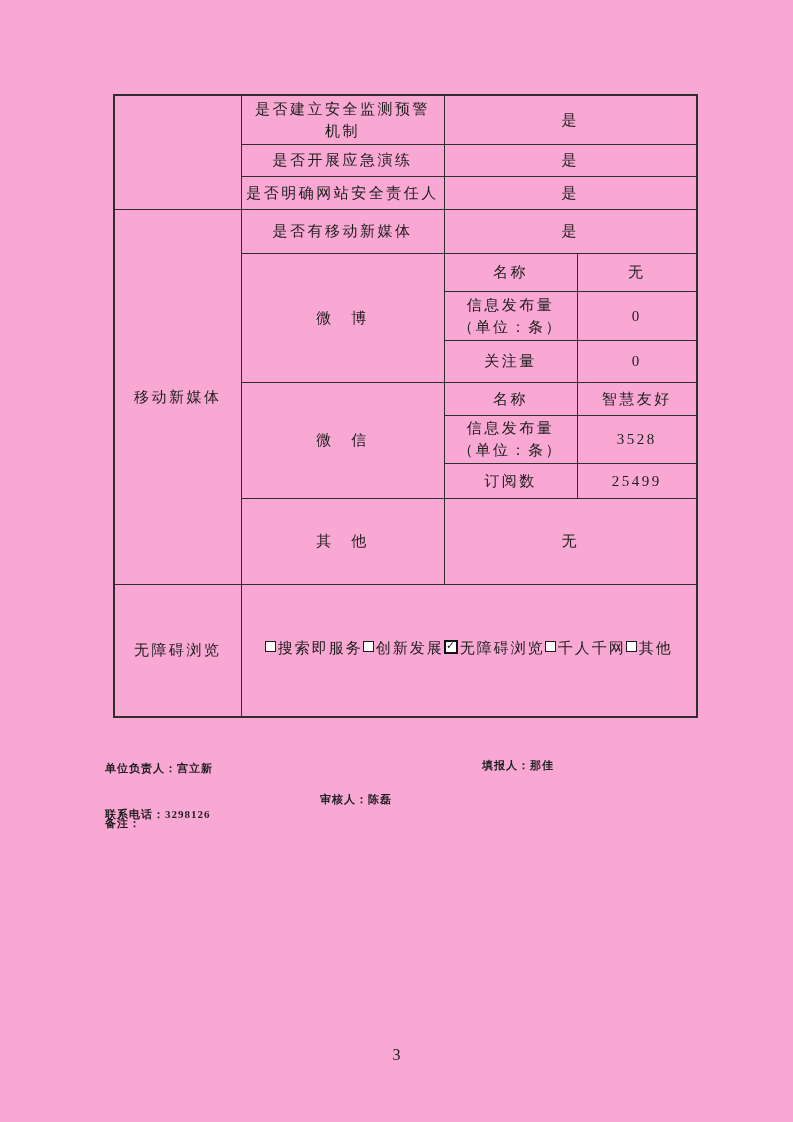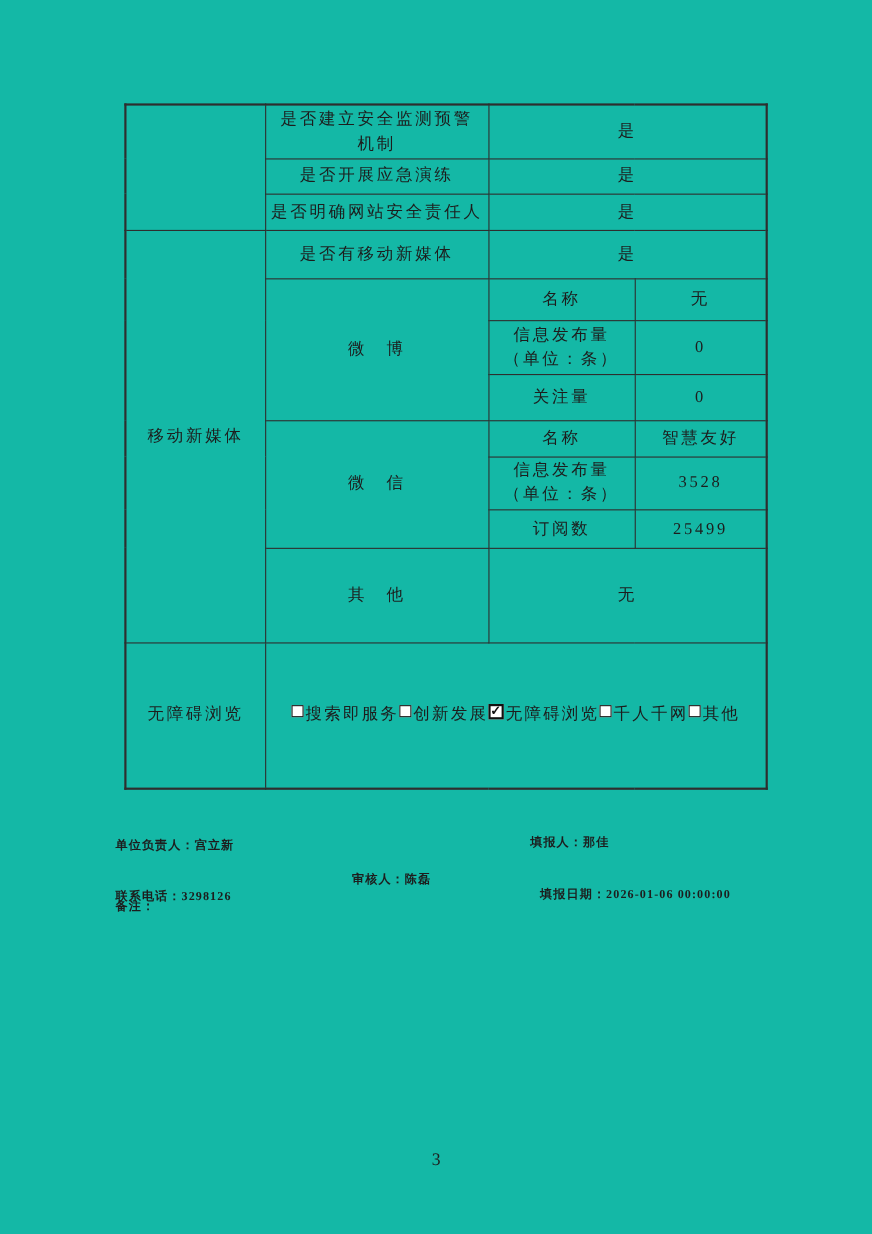--- a/index.html
+++ b/index.html
@@ -6,21 +6,21 @@
   html, body { margin: 0; padding: 0; }
   body {
     width: 793px; height: 1122px;
     background: #ffffff;
     font-family: "Liberation Serif", "DejaVu Serif", serif;
     color: #1d1d1d;
   }
   .page {
     position: relative;
     width: 793px; height: 1122px;
-    background: #14b8a6;
+    background: #f9a8d4;
     overflow: hidden;
   }
 
   
   table.report {
     position: absolute;
     left: 113px; top: 94px;
     width: 583px;
     border-collapse: collapse;
     table-layout: fixed;
@@ -37,20 +37,21 @@
     white-space: pre-line;
   }
   td.num { letter-spacing: 1px; }
 
   
   .opts {
     display: flex;
     justify-content: center;
     white-space: nowrap;
     letter-spacing: 2px;
+    font-family: Liberation Mono, monospace;
   }
   .opt { display: flex; align-items: center; }
   .cb {
     display: inline-block;
     width: 11px; height: 11px;
     border: 1.5px solid #1d1d1d;
     margin-right: 2px;
     position: relative;
     top: -4px;
     background: #fff;
@@ -186,19 +187,18 @@
         </td>
       </tr>
     </tbody>
   </table>
 
   <div class="f-item" style="left:105px; top:761px"><span>单位负责人：</span><span>宫立新</span></div>
   <div class="f-item" style="left:320px; top:792px"><span>审核人：</span><span>陈磊</span></div>
   <div class="f-item" style="left:482px; top:758px"><span>填报人：</span><span>那佳</span></div>
 
   <div class="f-item" style="left:105px; top:807px"><span>联系电话：</span><span>3298126</span></div>
-  <div class="f-item" style="left:491px; top:805px"><span>填报日期：</span><span>2026-01-06 00:00:00</span></div>
 
   <div class="f-item" style="left:105px; top:816px"><span>备注：</span></div>
 
   <div class="page-num">3</div>
 
 </div>
 
 </body></html>

